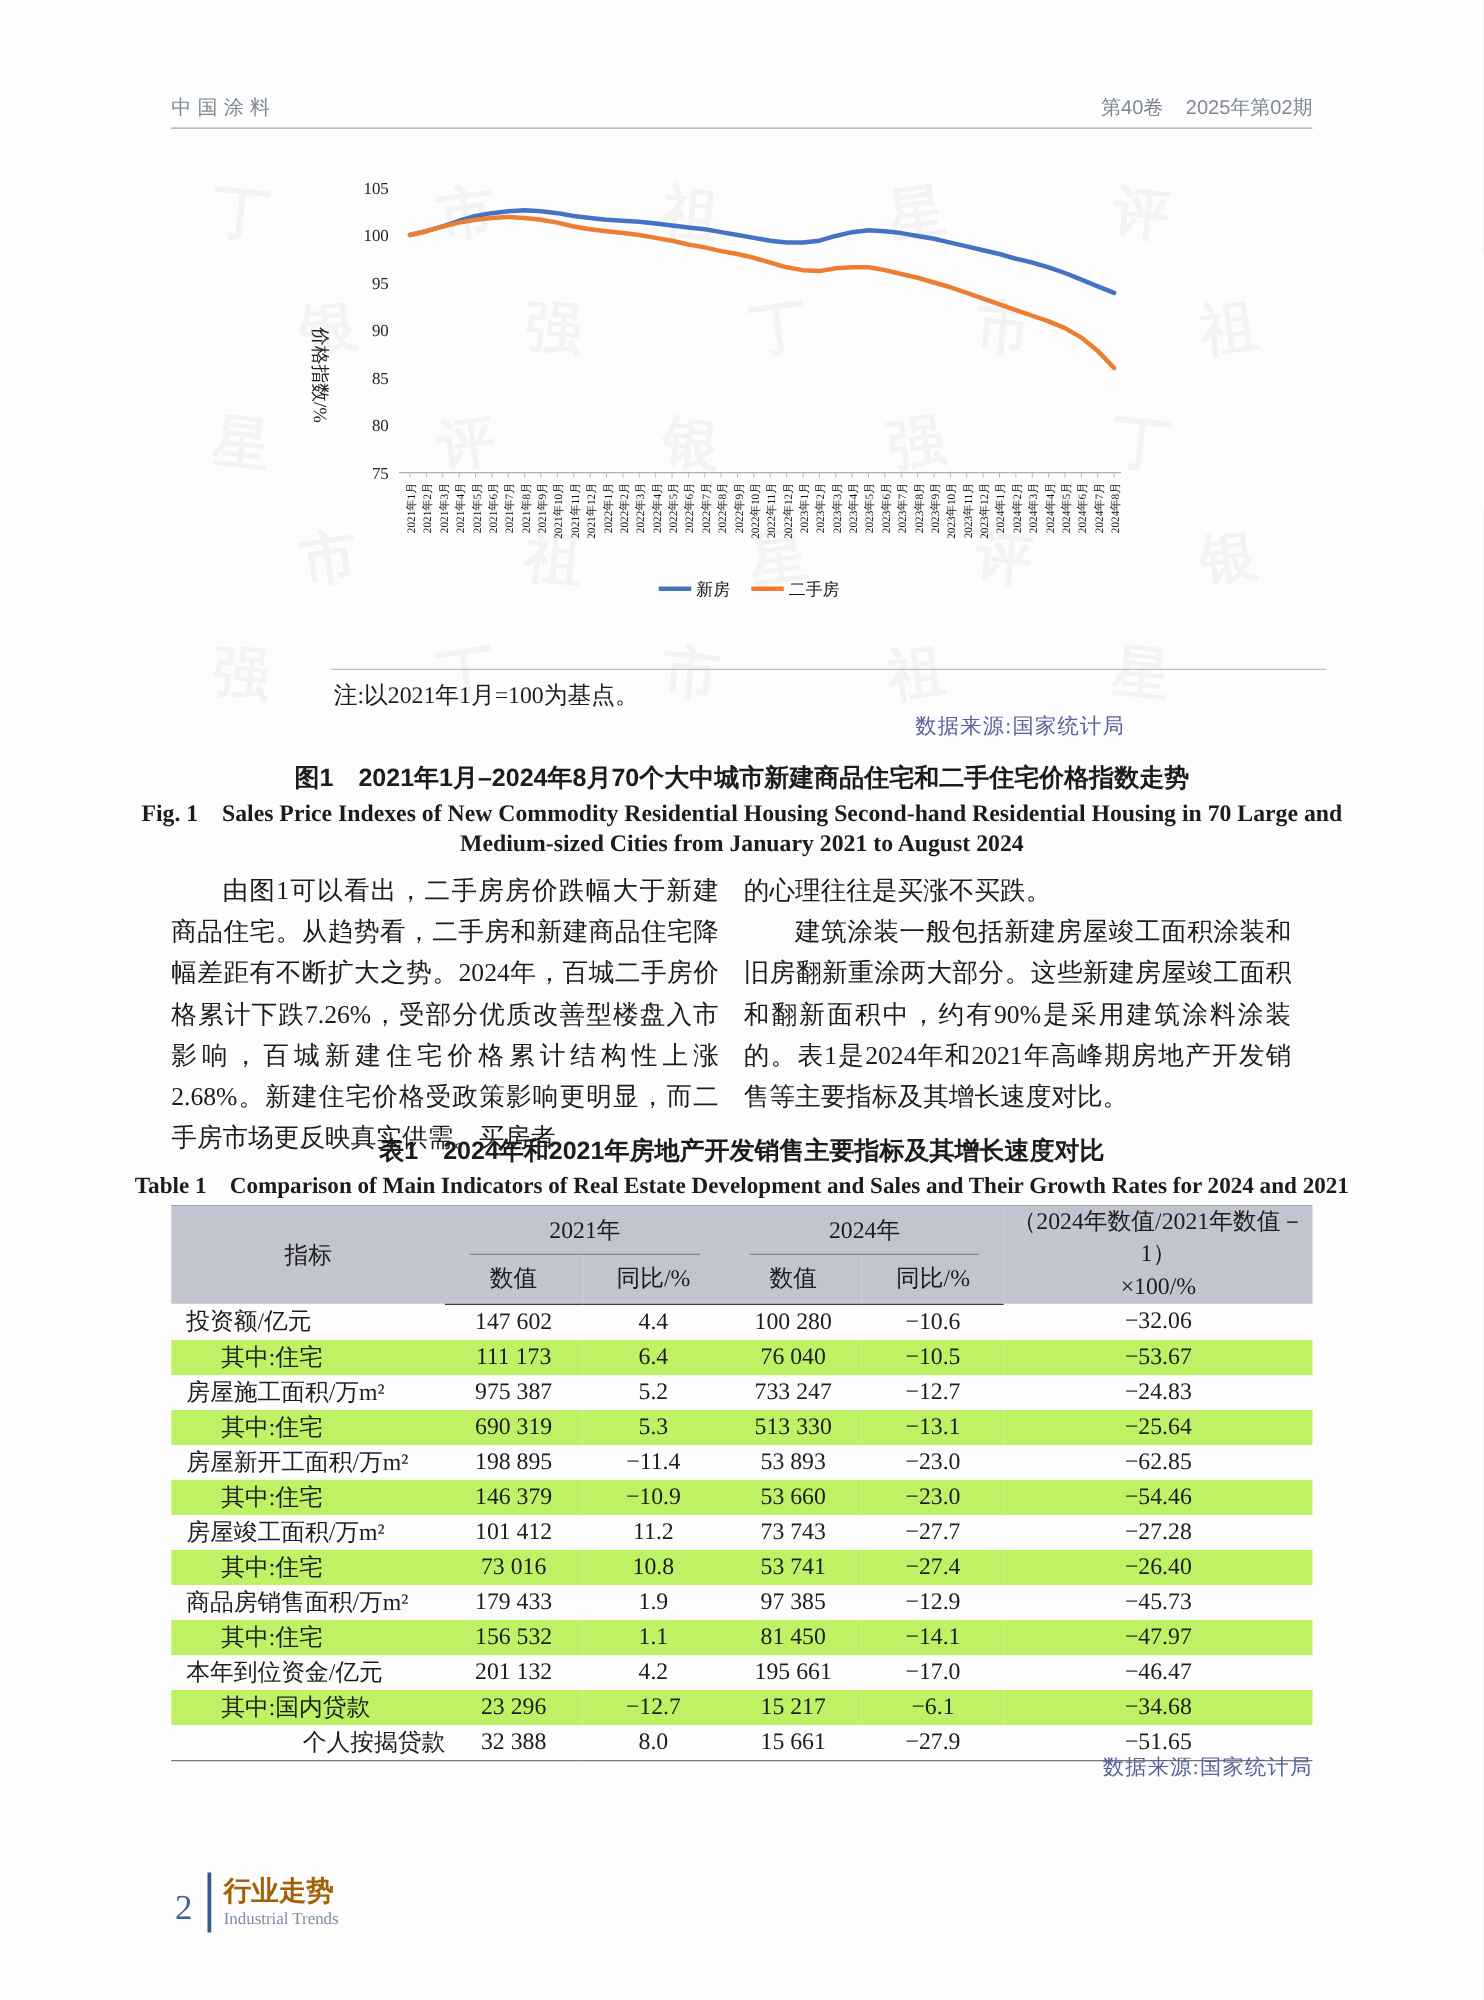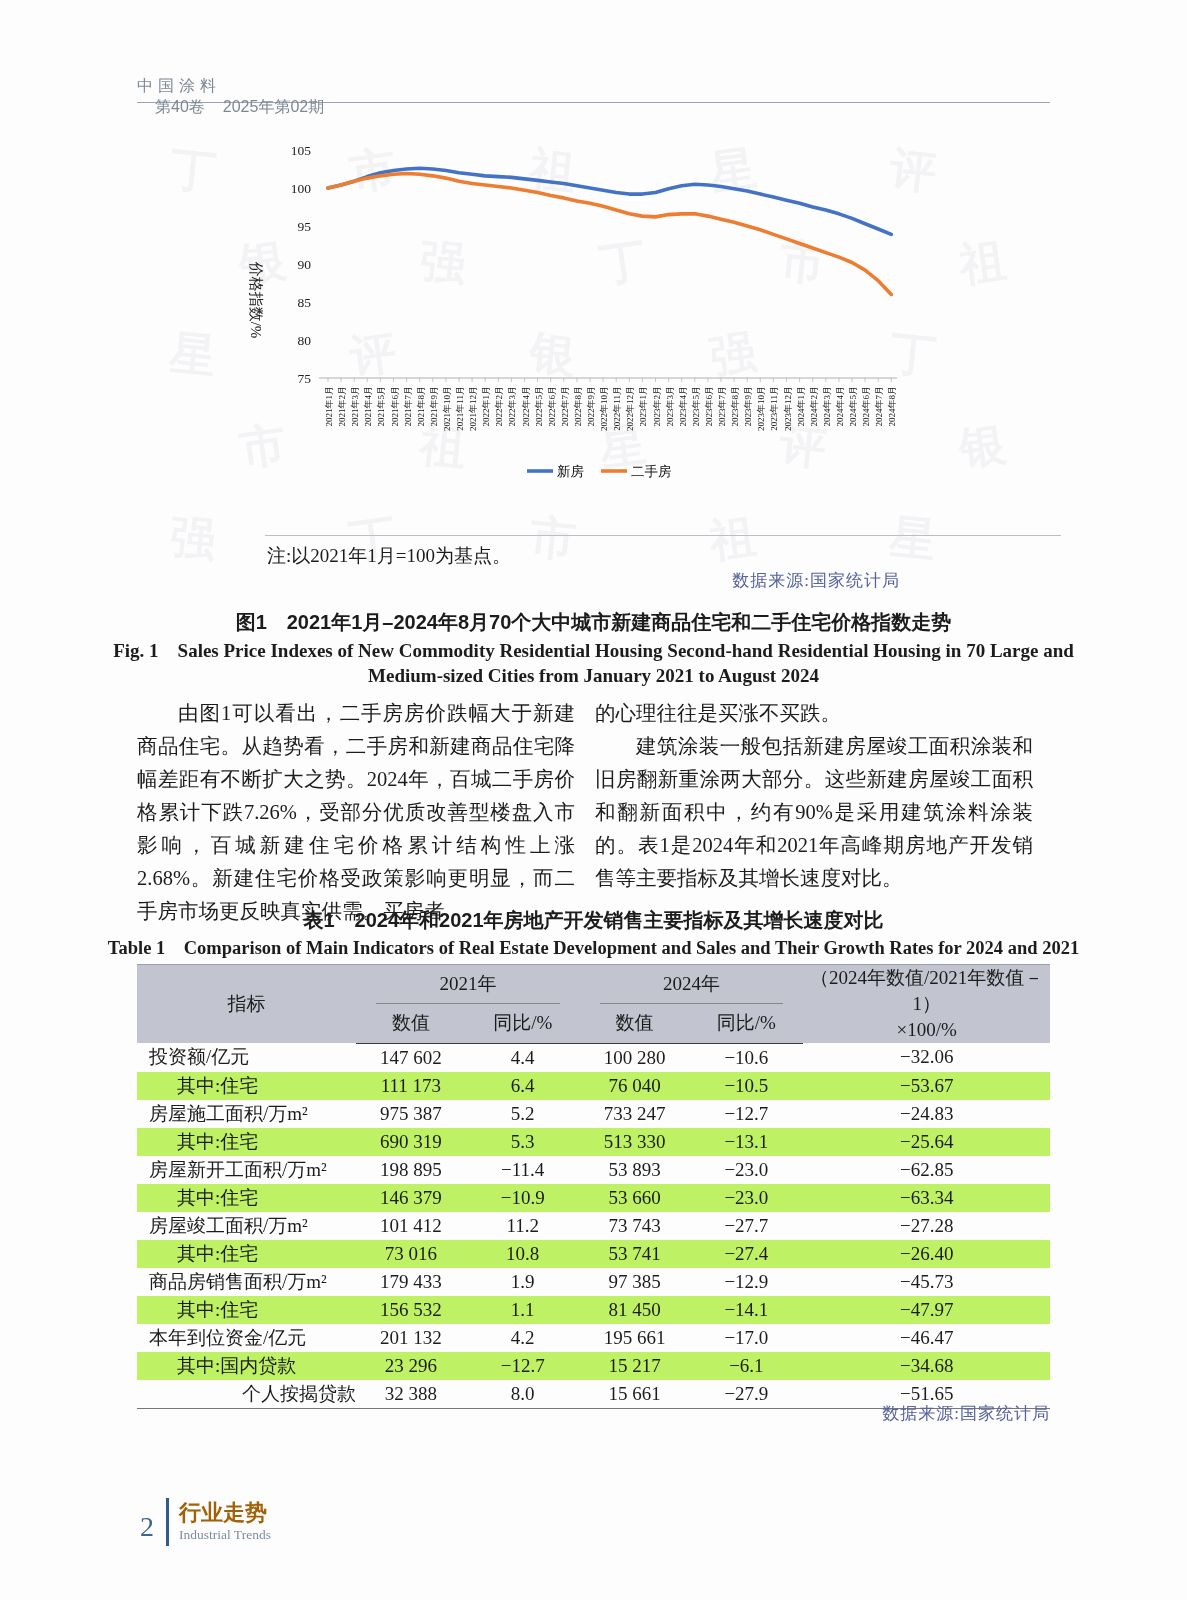--- a/index.html
+++ b/index.html
@@ -7,21 +7,21 @@
     position:relative;width:1187px;height:1600px;margin:0 auto;
     background:#fdfdfd;overflow:hidden;
     font-family:"Liberation Serif","DejaVu Serif",serif;color:#1c1c1c;
   }
   
   .pg-header{
     position:absolute;left:137px;right:137px;top:76px;height:26px;
     border-bottom:1.5px solid #9aa4b0;
     display:flex;justify-content:space-between;align-items:flex-start;
     font-family:"Liberation Sans","DejaVu Sans",sans-serif;
-    font-size:16px;color:#7e8893;flex-direction:column;
+    font-size:16px;color:#7e8893;
   }
   .pg-header .journal{letter-spacing:5px;}
   .pg-header .issue span{margin-left:18px;}
   
   .wm{position:absolute;font-family:"DejaVu Sans",sans-serif;font-weight:bold;
       color:rgba(110,120,135,0.07);pointer-events:none;user-select:none;}
   
   .chart-wrap{position:absolute;left:235px;top:118px;width:710px;height:408px;}
   svg text{font-family:"Liberation Serif","DejaVu Serif",serif;}
   
@@ -312,21 +312,21 @@
           <td>53 893</td>
           <td>−23.0</td>
           <td>−62.85</td>
         </tr>
         <tr class="alt">
           <td class="ind lv1">其中:住宅</td>
           <td>146 379</td>
           <td>−10.9</td>
           <td>53 660</td>
           <td>−23.0</td>
-          <td>−63.34</td>
+          <td>−54.46</td>
         </tr>
         <tr>
           <td class="ind lv0">房屋竣工面积/万m²</td>
           <td>101 412</td>
           <td>11.2</td>
           <td>73 743</td>
           <td>−27.7</td>
           <td>−27.28</td>
         </tr>
         <tr class="alt">

